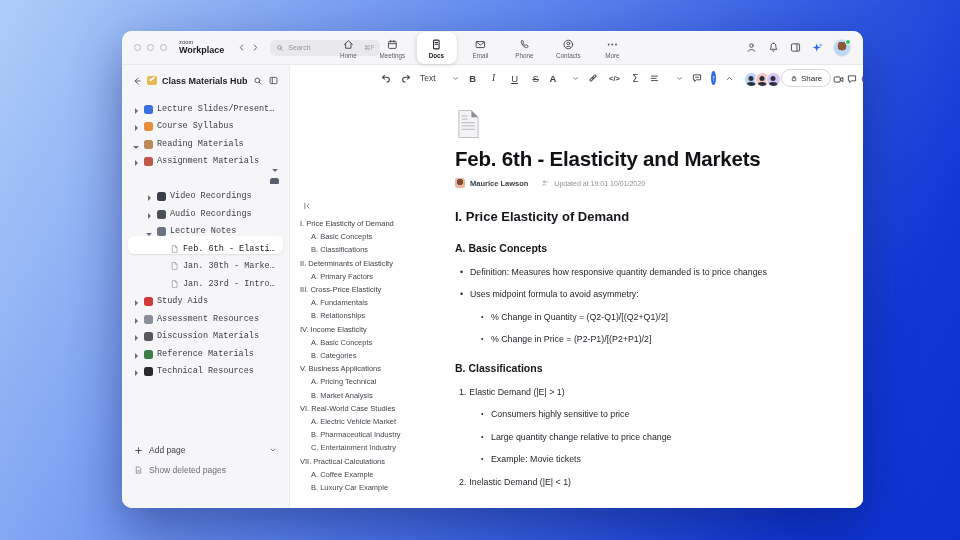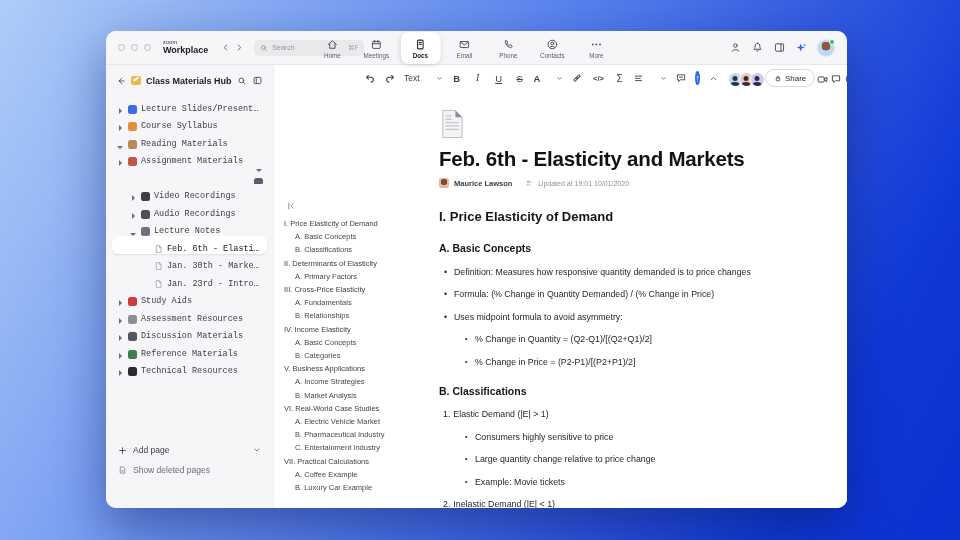--- a/index.html
+++ b/index.html
@@ -3,21 +3,21 @@
 <meta charset="utf-8">
 <style>
   * { margin:0; padding:0; box-sizing:border-box; }
   html,body { width:960px; height:540px; overflow:hidden; }
   body {
     font-family:"Liberation Sans","DejaVu Sans",sans-serif;
     background:linear-gradient(118deg,#aecdf8 0%,#5b84ee 45%,#1038d6 85%,#0c2fd0 100%);
     position:relative; color:#1f2228;
   }
   .window {
-    position:absolute; left:106px; top:31px; width:741px; height:477px;
+    position:absolute; left:122px; top:31px; width:741px; height:477px;
     background:#f6f6f8; border-radius:10px; overflow:hidden;
     box-shadow:0 20px 50px rgba(8,22,90,.45);
     display:flex; flex-direction:column;
   }
   
   .topbar { height:34px; flex:0 0 34px; display:flex; align-items:center; position:relative;
             background:#f6f6f8; border-bottom:1px solid #e9e9ec; padding:0 12px; }
   .dots { display:flex; gap:6px; margin-right:12px; }
   .dot { width:7px; height:7px; border-radius:50%; border:1px solid #b9b9bf; background:transparent; }
   .brand { line-height:1; margin-right:10px; }
@@ -505,21 +505,21 @@
               <div class="o-item lvl1">B. Classifications</div>
               <div class="o-item">II. Determinants of Elasticity</div>
               <div class="o-item lvl1">A. Primary Factors</div>
               <div class="o-item">III. Cross-Price Elasticity</div>
               <div class="o-item lvl1">A. Fundamentals</div>
               <div class="o-item lvl1">B. Relationships</div>
               <div class="o-item">IV. Income Elasticity</div>
               <div class="o-item lvl1">A. Basic Concepts</div>
               <div class="o-item lvl1">B. Categories</div>
               <div class="o-item">V. Business Applications</div>
-              <div class="o-item lvl1">A. Income Strategies</div>
+              <div class="o-item lvl1">A. Pricing Technical</div>
               <div class="o-item lvl1">B. Market Analysis</div>
               <div class="o-item">VI. Real-World Case Studies</div>
               <div class="o-item lvl1">A. Electric Vehicle Market</div>
               <div class="o-item lvl1">B. Pharmaceutical Industry</div>
               <div class="o-item lvl1">C. Entertainment Industry</div>
               <div class="o-item">VII. Practical Calculations</div>
               <div class="o-item lvl1">A. Coffee Example</div>
               <div class="o-item lvl1">B. Luxury Car Example</div>
             </div>
         </div>
@@ -542,21 +542,20 @@
                   <path d="M3 12.5 C3.4 10 9.6 10 10 12.5"></path>
                   <path d="M11 7.5 L13.5 5"></path>
                 </svg>
             </span>
             <span class="meta-upd">Updated at 19:01 10/01/2020</span>
           </div>
           <div id="doc-blocks">
               <div class="h2">I. Price Elasticity of Demand</div>
               <div class="h3">A. Basic Concepts</div>
               <div class="li1">Definition: Measures how responsive quantity demanded is to price changes</div>
-              <div class="li1">Formula: (% Change in Quantity Demanded) / (% Change in Price)</div>
               <div class="li1">Uses midpoint formula to avoid asymmetry:</div>
               <div class="li2">% Change in Quantity = (Q2-Q1)/[(Q2+Q1)/2]</div>
               <div class="li2">% Change in Price = (P2-P1)/[(P2+P1)/2]</div>
               <div class="h3">B. Classifications</div>
               <div class="num"><span class="n">1.</span><span>Elastic Demand (|E| &gt; 1)</span></div>
               <div class="li2">Consumers highly sensitive to price</div>
               <div class="li2">Large quantity change relative to price change</div>
               <div class="li2">Example: Movie tickets</div>
               <div class="num"><span class="n">2.</span><span>Inelastic Demand (|E| &lt; 1)</span></div>
             </div>

